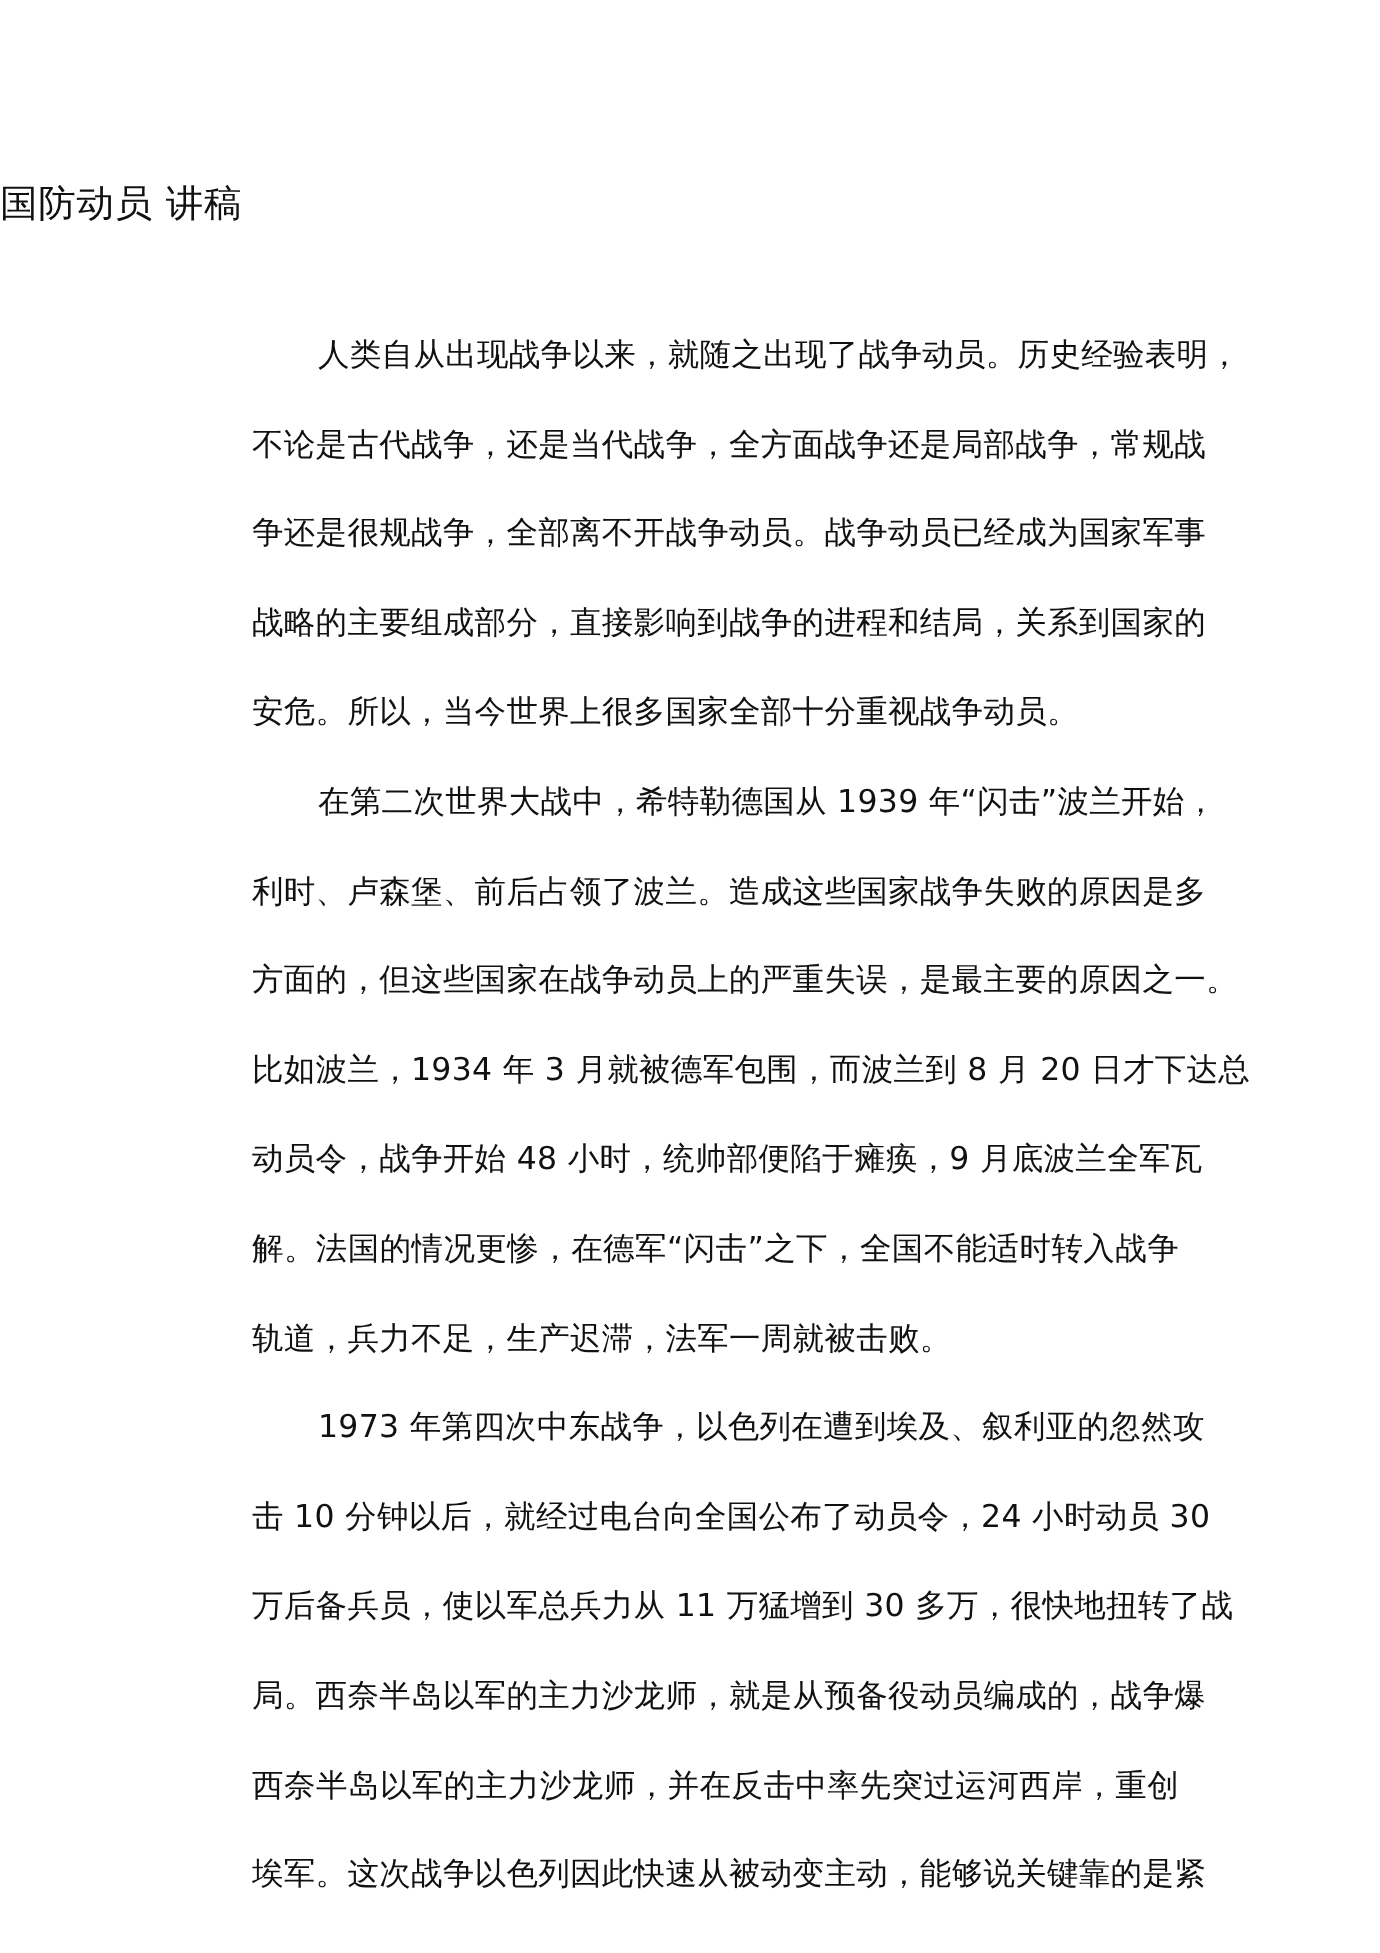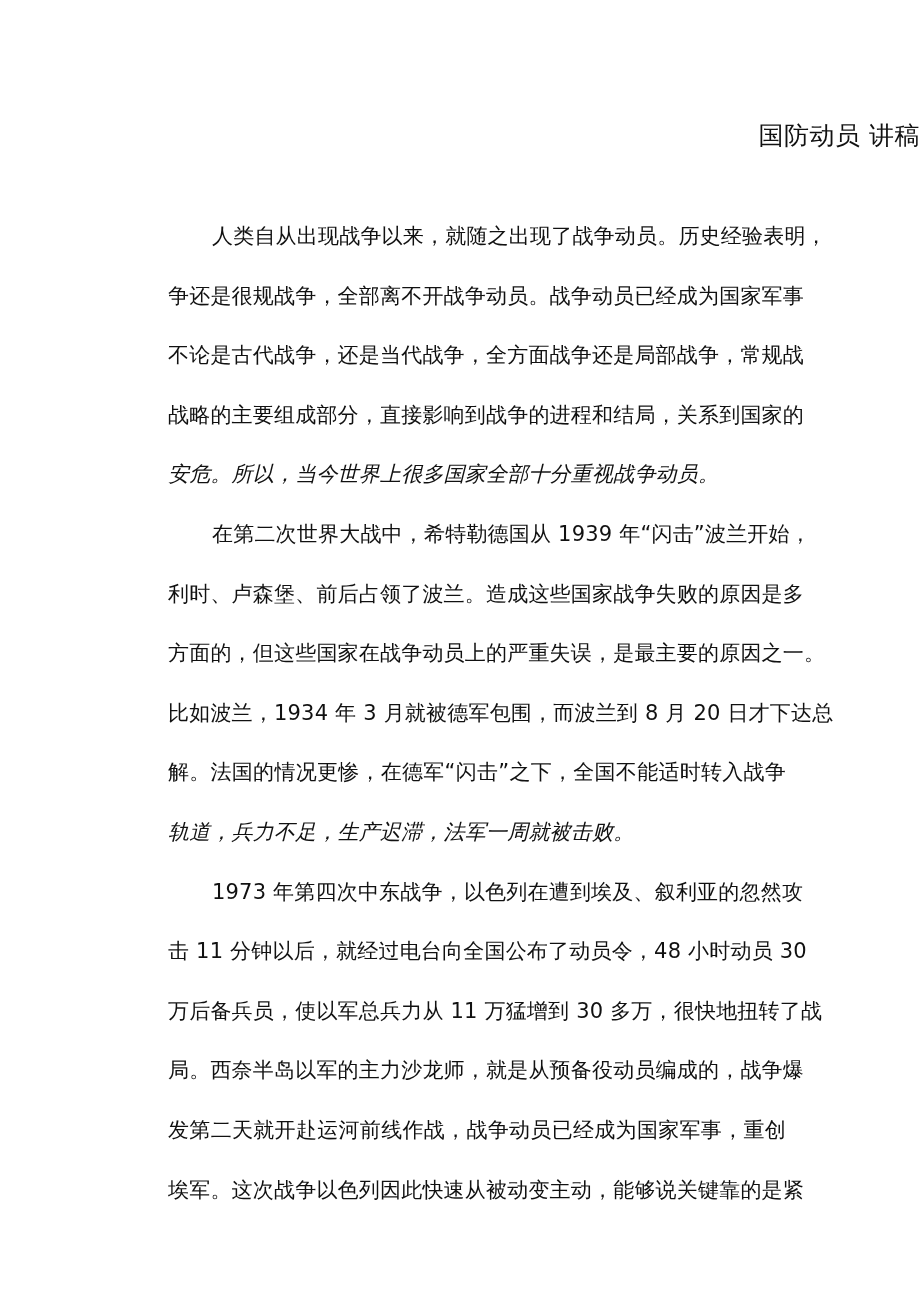--- a/index.html
+++ b/index.html
@@ -21,21 +21,21 @@
       top: 0;
       width: 920px;
       height: 1302px;
       background: #ffffff;
     }
     .title {
       position: absolute;
       top: 116px;
       left: 0;
       width: 920px;
-      text-align: right;
+      text-align: left;
       font-size: 25px;
       line-height: 40px;
       letter-spacing: 0.5px;
       color: #111111;
     }
     .body-text {
       position: absolute;
       left: 138px;
       top: 214px;
       width: 648px;
@@ -49,51 +49,51 @@
       letter-spacing: 0.2px;
       text-align: justify;
       text-align-last: justify;
       margin-left: 30px;
     }
     .line.indent {
       padding-left: 44px;
     }
     .line.last {
       text-align-last: left;
-      font-style: italic;
     }
   </style>
 </head>
 <body>
 
 <div class="page">
   <div class="title">国防动员 讲稿</div>
 
   <div class="body-text">
 
     <div>
       <div class="line indent">人类自从出现战争以来，就随之出现了战争动员。历史经验表明，</div>
+      <div class="line">不论是古代战争，还是当代战争，全方面战争还是局部战争，常规战</div>
       <div class="line">争还是很规战争，全部离不开战争动员。战争动员已经成为国家军事</div>
-      <div class="line">不论是古代战争，还是当代战争，全方面战争还是局部战争，常规战</div>
       <div class="line">战略的主要组成部分，直接影响到战争的进程和结局，关系到国家的</div>
       <div class="line last">安危。所以，当今世界上很多国家全部十分重视战争动员。</div>
     </div>
 
     <div>
       <div class="line indent">在第二次世界大战中，希特勒德国从 1939 年“闪击”波兰开始，</div>
       <div class="line">利时、卢森堡、前后占领了波兰。造成这些国家战争失败的原因是多</div>
       <div class="line">方面的，但这些国家在战争动员上的严重失误，是最主要的原因之一。</div>
       <div class="line">比如波兰，1934 年 3 月就被德军包围，而波兰到 8 月 20 日才下达总</div>
+      <div class="line">动员令，战争开始 48 小时，统帅部便陷于瘫痪，9 月底波兰全军瓦</div>
       <div class="line">解。法国的情况更惨，在德军“闪击”之下，全国不能适时转入战争</div>
       <div class="line last">轨道，兵力不足，生产迟滞，法军一周就被击败。</div>
     </div>
 
     <div>
       <div class="line indent">1973 年第四次中东战争，以色列在遭到埃及、叙利亚的忽然攻</div>
-      <div class="line">击 11 分钟以后，就经过电台向全国公布了动员令，48 小时动员 30</div>
+      <div class="line">击 10 分钟以后，就经过电台向全国公布了动员令，24 小时动员 30</div>
       <div class="line">万后备兵员，使以军总兵力从 11 万猛增到 30 多万，很快地扭转了战</div>
       <div class="line">局。西奈半岛以军的主力沙龙师，就是从预备役动员编成的，战争爆</div>
-      <div class="line">发第二天就开赴运河前线作战，战争动员已经成为国家军事，重创</div>
+      <div class="line">西奈半岛以军的主力沙龙师，并在反击中率先突过运河西岸，重创</div>
       <div class="line">埃军。这次战争以色列因此快速从被动变主动，能够说关键靠的是紧</div>
 
     </div>
   </div>
 </div>
 
 </body></html>

